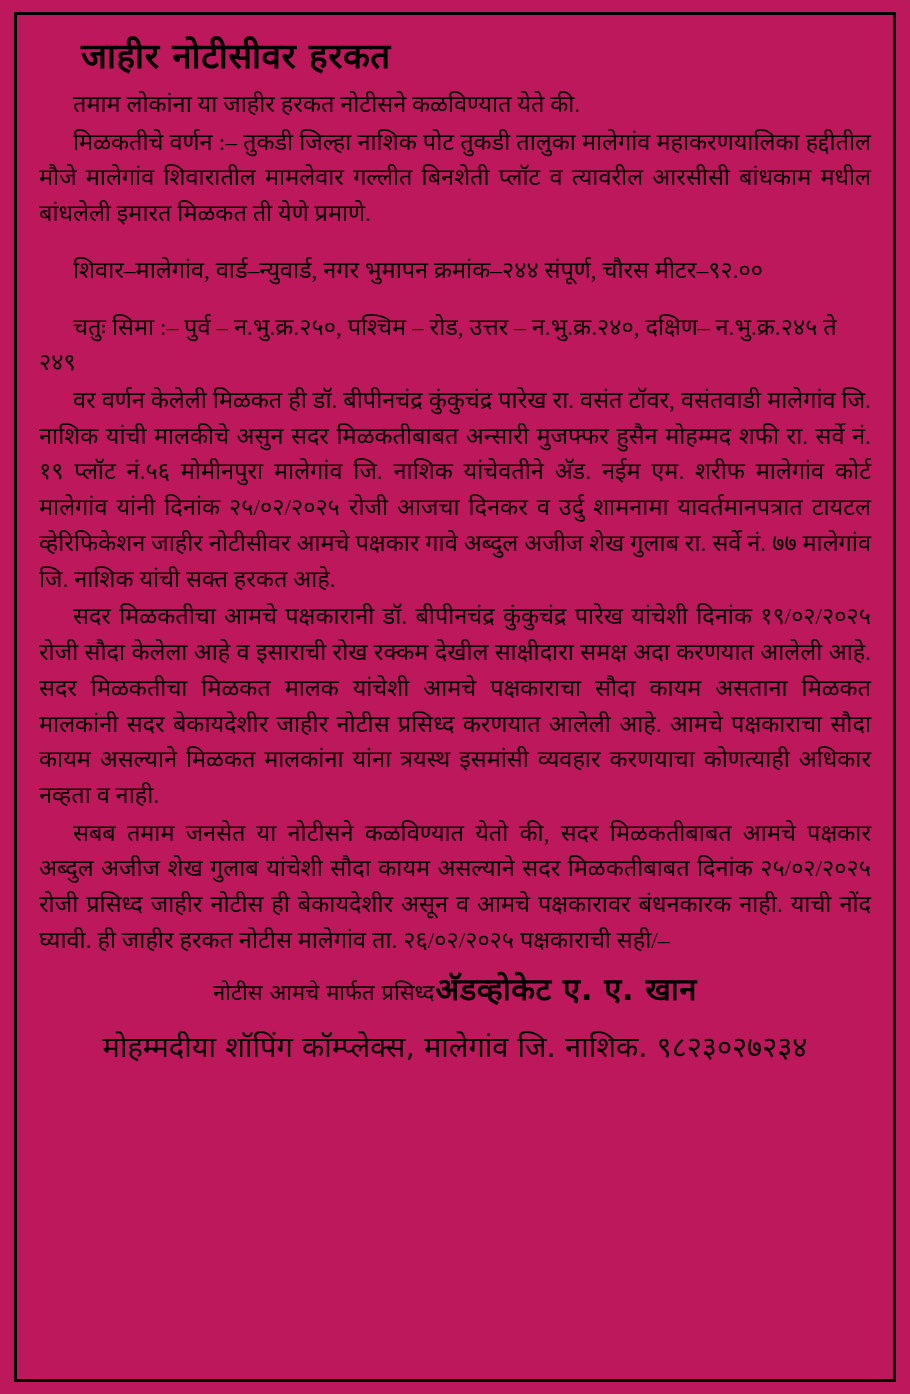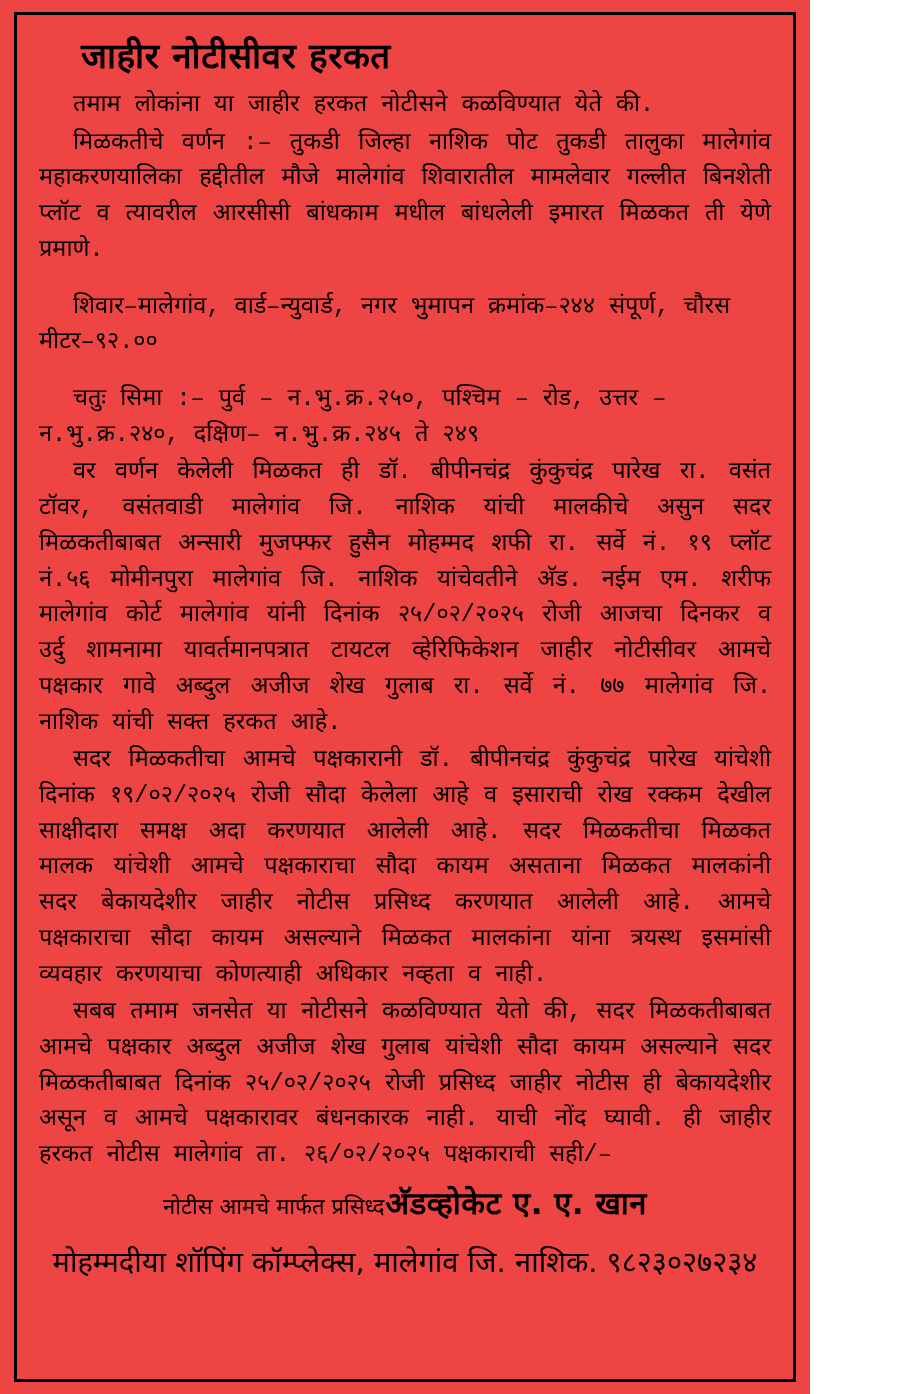--- a/index.html
+++ b/index.html
@@ -4,24 +4,24 @@
 <style>
   html, body {
     margin: 0;
     padding: 0;
     background: #ffffff;
   }
   body {
     font-family: "Liberation Serif", "DejaVu Serif", serif;
   }
   .page {
-    width: 810px;
+    width: 910px;
     height: 1394px;
     box-sizing: border-box;
-    background: #ef4444;
+    background: #be185d;
     position: relative;
     overflow: hidden;
   }
   .notice-frame {
     position: absolute;
     left: 14px;
     top: 12px;
     right: 14px;
     bottom: 12px;
     border: 3px solid #000000;
@@ -31,21 +31,21 @@
   .notice-title {
     font-family: "DejaVu Sans", sans-serif;
     font-weight: bold;
     font-size: 35px;
     line-height: 1.2;
     letter-spacing: 0.5px;
     margin: 4px 0 10px 42px;
     color: #000;
   }
   .para {
-    font-family: Liberation Mono, monospace;
+    font-family: Liberation Serif, serif;
     font-size: 23.5px;
     line-height: 1.52;
     color: #000;
     margin: 0 0 2px 0;
     text-align: justify;
     text-justify: inter-word;
   }
   .para.indent {
     text-indent: 34px;
   }

